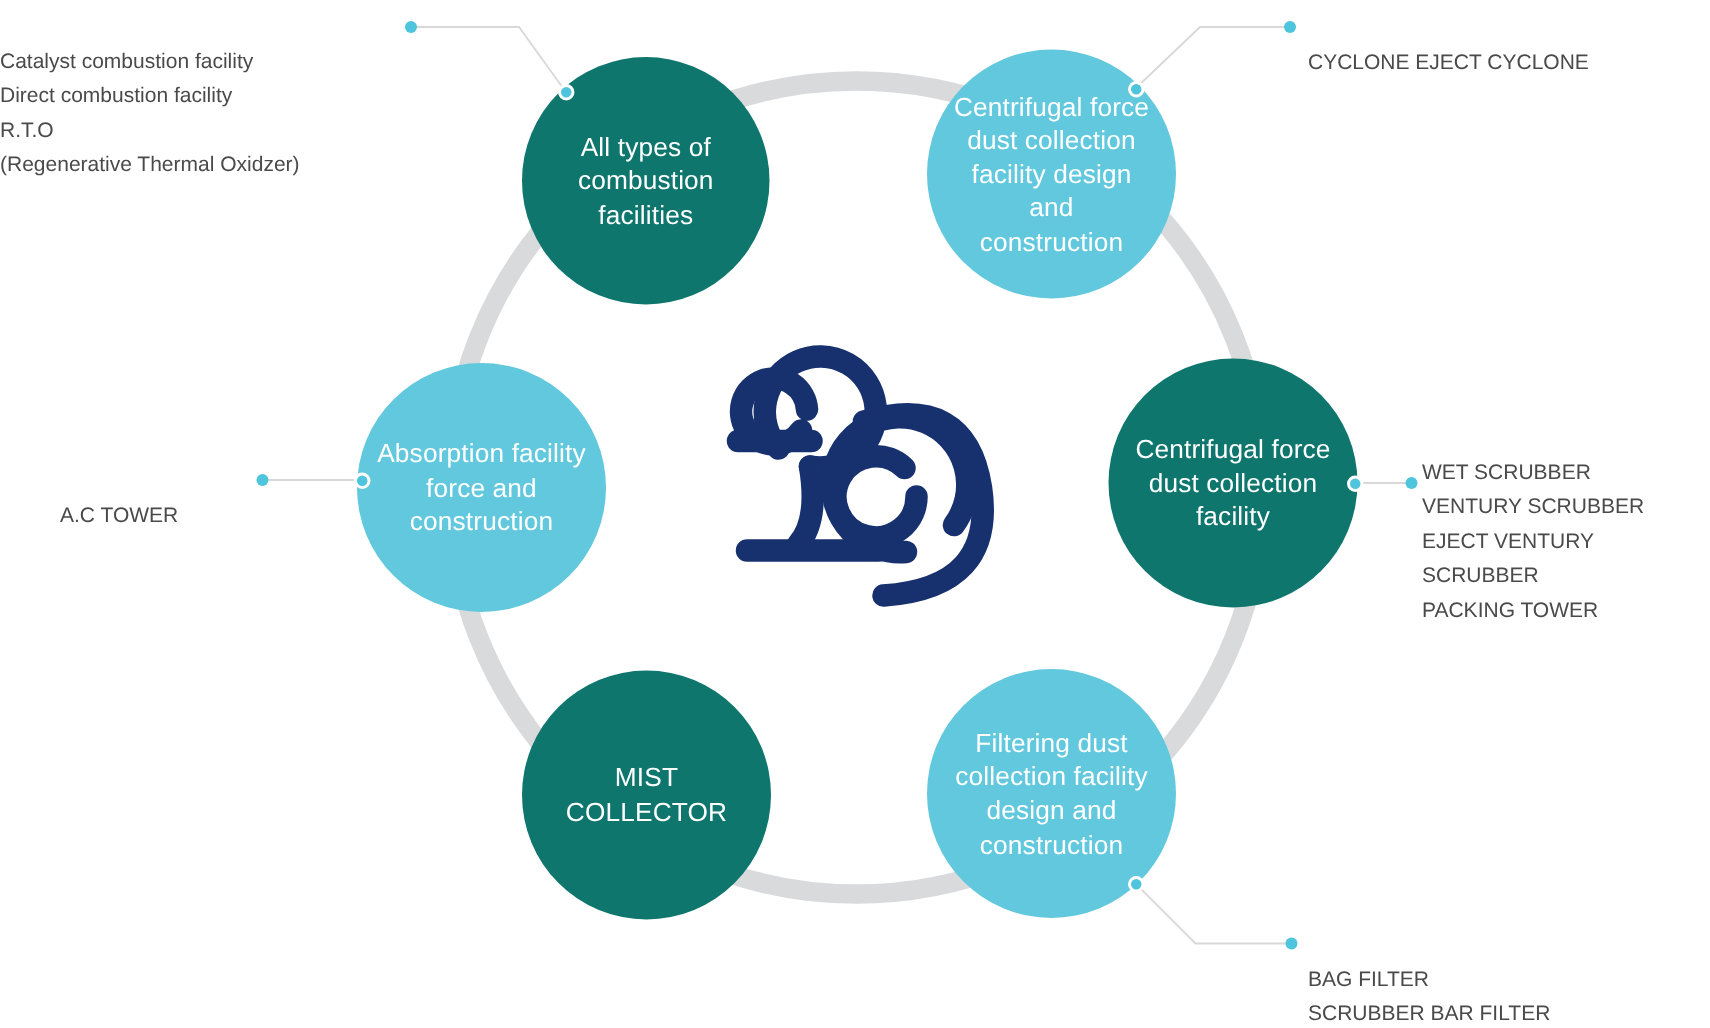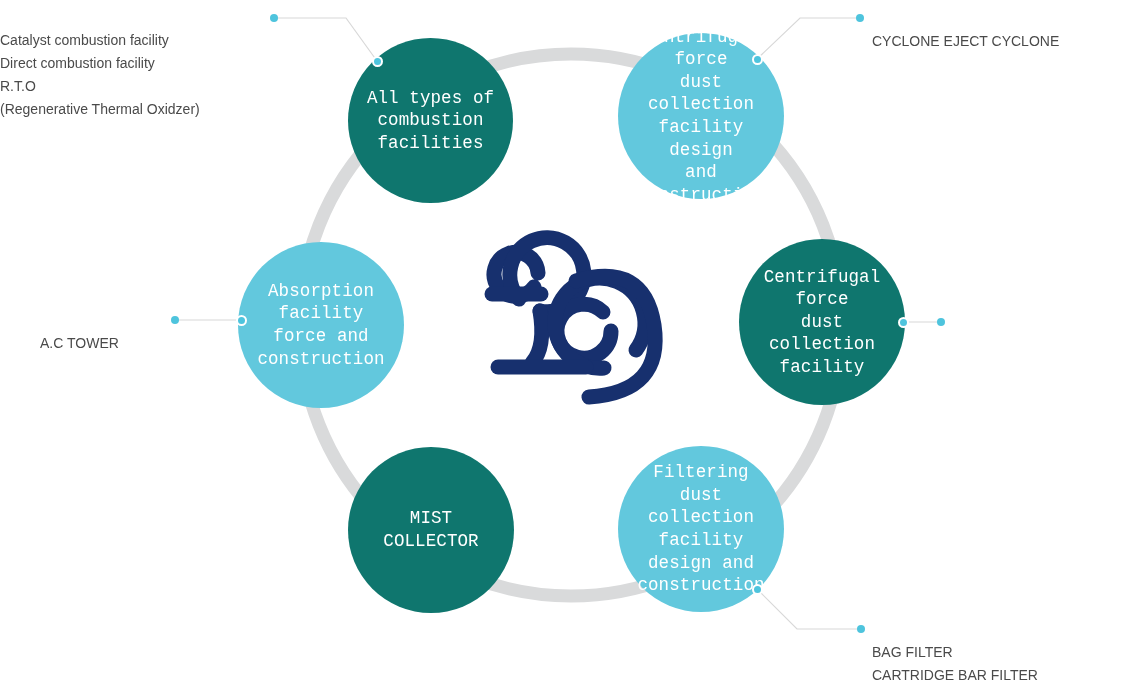--- a/index.html
+++ b/index.html
@@ -29,21 +29,20 @@
   .node {
     position: absolute;
     border-radius: 50%;
     display: flex;
     align-items: center;
     justify-content: center;
     text-align: center;
     color: #ffffff;
     box-sizing: border-box;
     padding: 4px 10px;
-    font-family: Liberation Mono, monospace;
   }
   .node-label {
     font-size: 17.5px;
     line-height: 1.29;
     font-weight: 400;
     letter-spacing: 0.1px;
     white-space: pre-line;
   }
   .node.navy { background: #0f766e; }
   .node.cyan { background: #62c8dd; }
@@ -168,23 +167,29 @@
     <span>Catalyst combustion facility
 Direct combustion facility
 R.T.O
 (Regenerative Thermal Oxidzer)</span>
   </div>
 
   <div class="callout align-left" style="left:872px; top:7px; width:260px;">
     <span>CYCLONE EJECT CYCLONE</span>
   </div>
 
+  <div class="callout align-left" style="left:948px; top:280px; width:190px;">
+    <span>WET SCRUBBER
+VENTURY SCRUBBER
+EJECT VENTURY SCRUBBER
+PACKING TOWER</span>
+  </div>
 
   <div class="callout align-left" style="left:872px; top:618px; width:250px;">
     <span>BAG FILTER
-CARTRIDGE BAR FILTER</span>
+SCRUBBER BAR FILTER</span>
   </div>
 
   <div class="callout align-right" style="left:0px; top:309px; width:160px;padding-left:40px;">
     <span>A.C TOWER</span>
   </div>
 
 </div>
 
 </body></html>

